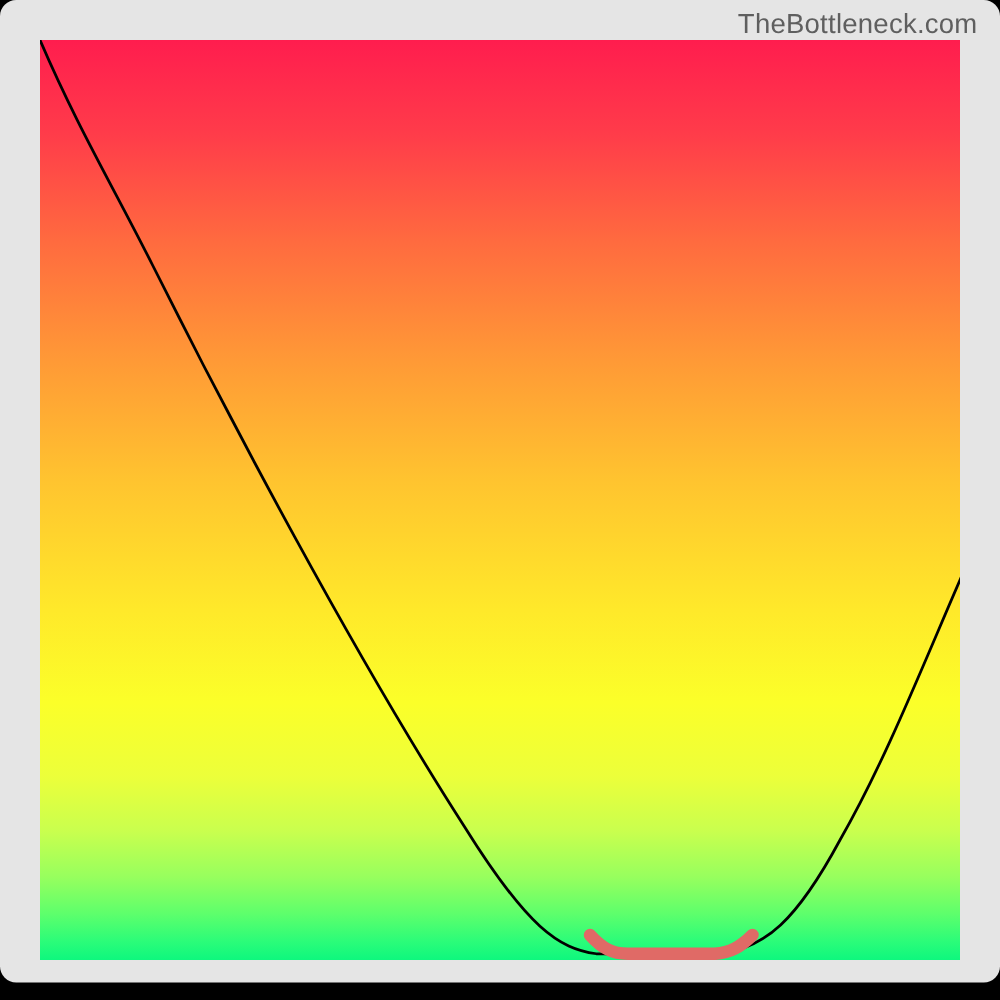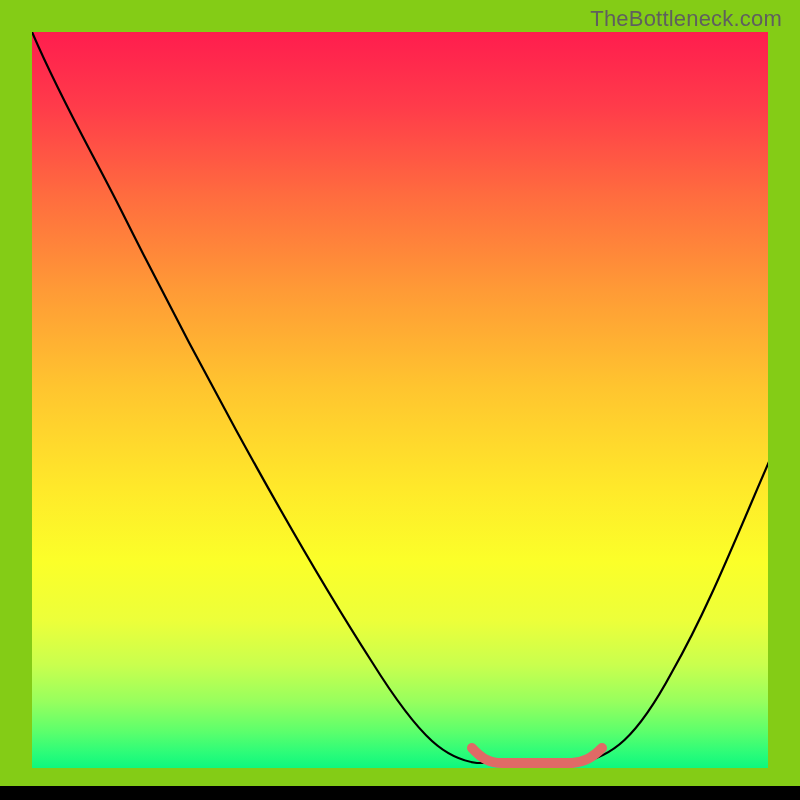--- a/index.html
+++ b/index.html
@@ -1,17 +1,17 @@
 <!DOCTYPE html>
 <html><head>
 <meta charset="utf-8">
 <style>
   * { margin: 0; padding: 0; box-sizing: border-box; }
   html, body { width: 800px; height: 800px; background: #000; overflow: hidden; font-family: Arial, Helvetica, sans-serif; }
-  .stage { position: relative; width: 800px; height: 786px; background: #84cc16; }
+  .stage { position: relative; width: 800px; height: 786px; background: #e5e5e5; border-radius: 13px; }
   .watermark {
     position: absolute;
     top: 6px;
     right: 18px;
     color: #5f5f5f;
     font-size: 22px;
     letter-spacing: 0.2px;
     user-select: none;
   }
   .plot {

